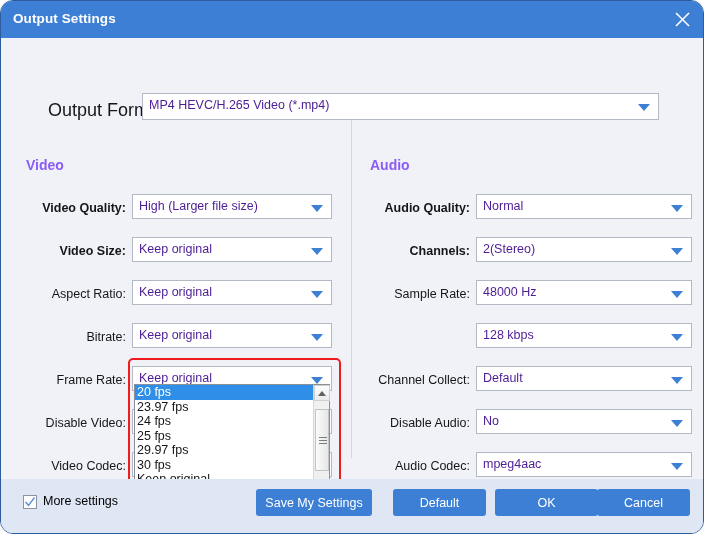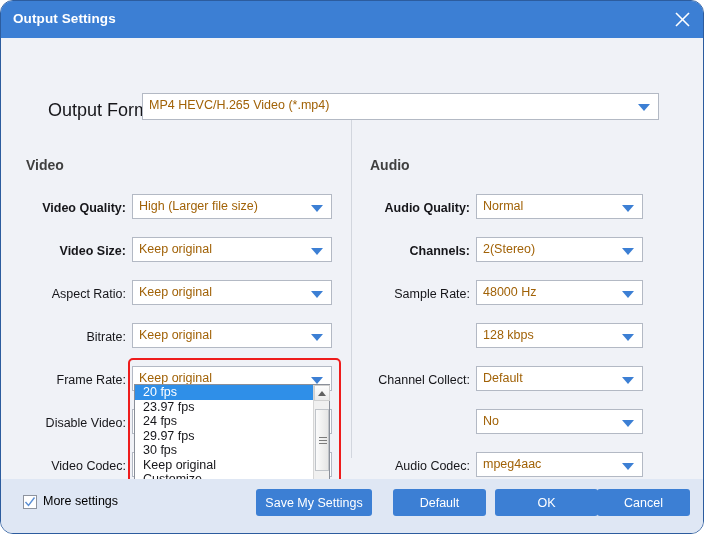--- a/index.html
+++ b/index.html
@@ -59,34 +59,34 @@
     font-size: 18px; color: #16161a;
   }
   #outfmt-combo {
     position: absolute; left: 141px; top: 55px;
     width: 517px; height: 27px;
   }
 
   
   .section-head {
     position: absolute;
-    font-size: 14px; font-weight: bold; color: #404040;
+    font-size: 14px; font-weight: bold; color: #8b5cf6;
   }
   #head-video { left: 25px; top: 119px; }
   #head-audio { left: 369px; top: 119px; }
 
   
   .combo {
     background: #ffffff;
     border: 1px solid #b3b9c4;
     position: absolute;
   }
   .combo .val {
     position: absolute; left: 6px; top: 4px;
-    font-size: 12.5px; color: #a16207;
+    font-size: 12.5px; color: #4c1d95;
     white-space: nowrap;
   }
   .combo .arrow {
     position: absolute; right: 8px; top: 10px;
     width: 0; height: 0;
     border-left: 6px solid transparent;
     border-right: 6px solid transparent;
     border-top: 7px solid #3c7fd4;
   }
 
@@ -95,21 +95,21 @@
     position: absolute;
     font-size: 12.5px; color: #16161a;
     text-align: right;
     white-space: nowrap;
   }
   .field-label.bold { font-weight: bold; }
 
   .lcol-label { width: 110px; left: 15px; }
   .lcol-combo { left: 131px; width: 200px; height: 25px; }
   .rcol-label { width: 110px; left: 359px; }
-  .rcol-combo { left: 475px; width: 167px; height: 25px; }
+  .rcol-combo { left: 475px; width: 216px; height: 25px; }
 
   
   #redbox {
     position: absolute;
     left: 127px; top: 320px;
     width: 213px; height: 155px;
     border: 2px solid #ee1c1c;
     border-radius: 5px;
     pointer-events: none;
   }
@@ -118,21 +118,21 @@
   #fps-list {
     position: absolute;
     left: 133px; top: 346px;
     width: 196px; height: 119px;
     background: #ffffff;
     border: 1px solid #8a8f99;
   }
   .fps-item {
     height: 14.5px;
     line-height: 14.5px;
-    padding-left: 8px;
+    padding-left: 2px;
     font-size: 12.5px;
     color: #16161a;
     white-space: nowrap;
   }
   .fps-item.sel { background: #2f8fe8; color: #ffffff; }
 
   
   #fps-scroll {
     position: absolute; right: 0; top: 0;
     width: 16px; height: 117px;
@@ -294,35 +294,37 @@
       <span class="val">128 kbps</span>
       <span class="arrow"></span>
     </div>
 
     <div class="field-label rcol-label" style="top:335px">Channel Collect:</div>
     <div class="combo rcol-combo" style="top:328px">
       <span class="val">Default</span>
       <span class="arrow"></span>
     </div>
 
+    <div class="field-label rcol-label" style="top:378px">Disable Audio:</div>
     <div class="combo rcol-combo" style="top:371px">
       <span class="val">No</span>
       <span class="arrow"></span>
     </div>
 
     <div class="field-label rcol-label" style="top:421px">Audio Codec:</div>
     <div class="combo rcol-combo" style="top:414px">
       <span class="val">mpeg4aac</span>
       <span class="arrow"></span>
     </div>
 
     <div id="fps-list">
       <div class="fps-item sel">20 fps</div>
       <div class="fps-item">23.97 fps</div>
       <div class="fps-item">24 fps</div>
+      <div class="fps-item">25 fps</div>
       <div class="fps-item">29.97 fps</div>
       <div class="fps-item">30 fps</div>
       <div class="fps-item">Keep original</div>
       <div class="fps-item">Customize</div>
 
       <div id="fps-scroll">
         <div class="sb-arrow up">
             <i></i>
           </div>
         <div id="sb-thumb">

